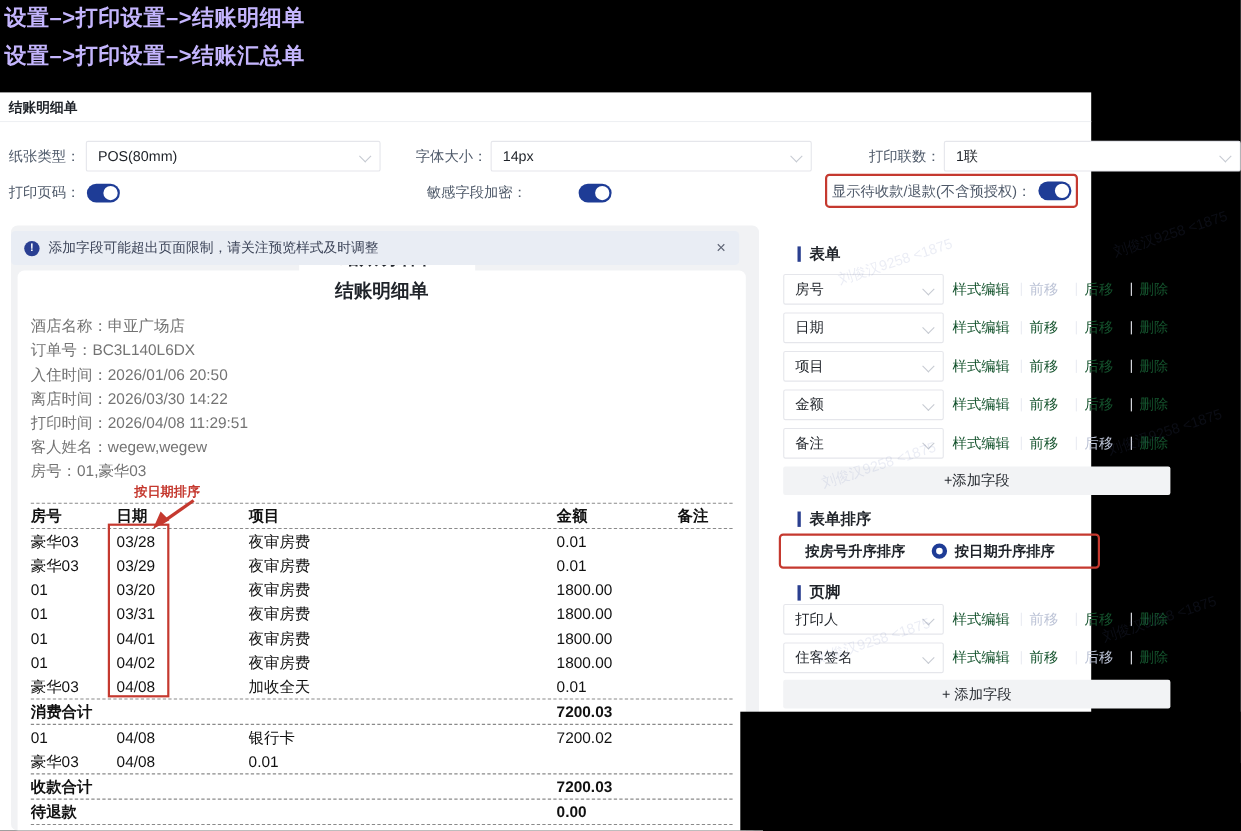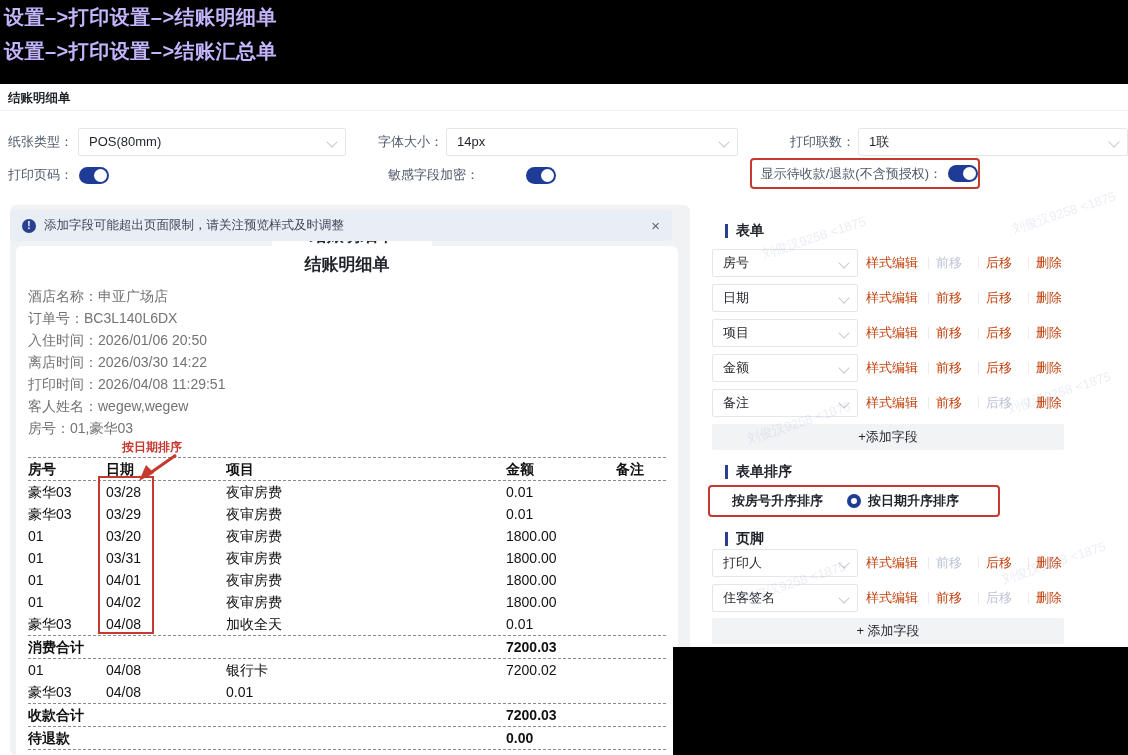--- a/index.html
+++ b/index.html
@@ -2,21 +2,21 @@
 <html><head>
 <meta charset="utf-8">
 <style>
   html,body{margin:0;padding:0;}
   body{width:1128px;height:755px;background:#000;position:relative;overflow:hidden;
        font-family:"Liberation Sans","DejaVu Sans",sans-serif;color:#1f2329;}
   
   .crumbs{position:absolute;left:4px;top:0;}
   .crumb{font-size:20px;font-weight:bold;color:#c4b5fd;line-height:34px;letter-spacing:.5px;}
   
-  .app{position:absolute;left:0;top:84px;width:1128px;height:671px;background:#fff;}
+  .app{position:absolute;left:0;top:84px;width:992px;height:671px;background:#fff;}
   .tabbar{height:22px;border-bottom:1px solid #eef0f3;padding:4px 0 0 4px;}
   .tab{font-size:12.5px;font-weight:600;color:#1f2329;display:inline-block;padding:2px 4px;}
   
   .lbl{position:absolute;font-size:13px;color:#4e5969;line-height:28px;}
   .sel{position:absolute;height:28px;border:1px solid #e5e6eb;border-radius:2px;background:#fff;
        font-size:13px;line-height:26px;padding:0 22px 0 10px;box-sizing:border-box;color:#1f2329;}
   .chev{position:absolute;right:9px;top:9px;width:7px;height:7px;border-right:1.4px solid #c6cad2;
         border-bottom:1.4px solid #c6cad2;transform:rotate(45deg);}
   .tgl-row{position:absolute;display:flex;align-items:center;height:30px;}
   .tgl-lbl{font-size:13px;color:#4e5969;margin-right:6px;}
@@ -47,21 +47,21 @@
   .hdr>div{font-weight:bold;}
   .b{font-weight:bold;}
   .redrect{position:absolute;left:82px;top:230px;width:56px;height:158px;border:2px solid #c5392f;box-sizing:border-box;}
   .arrow{position:absolute;left:118px;top:206px;}
   
   .panel{position:absolute;left:700px;top:120px;width:428px;height:551px;}
   .sec-h{position:absolute;display:flex;align-items:center;font-size:14px;font-weight:bold;color:#1f2329;padding-left:13px;}
   .sec-h .bar{width:3px;height:14px;background:#2a3f8f;margin-right:8px;}
   .frow{position:absolute;height:28px;width:404px;}
   .frow .fsel{position:absolute;left:12px;top:0;width:146px;}
-  .alink{position:absolute;top:0;font-size:13px;line-height:28px;color:#c2410c;cursor:pointer;}
+  .alink{position:absolute;top:0;font-size:13px;line-height:28px;color:#14532d;cursor:pointer;}
   .alink.dis{color:#bcc3d6;cursor:default;}
   .a1{left:166px}.a2{left:236px}.a3{left:286px}.a4{left:336px}
   .vdiv{position:absolute;top:8px;width:1px;height:12px;background:#e9ebf2;}
   .d1{left:228px}.d2{left:278px}.d3{left:328px}
   .addbtn{position:absolute;left:12px;width:352px;height:26px;background:#f2f3f5;border-radius:2px;
           font-size:13px;color:#1f2329;text-align:center;line-height:26px;cursor:pointer;}
   .sortbox{position:absolute;left:8px;top:281px;width:292px;height:32px;display:flex;align-items:center;}
   .opt{font-size:13px;color:#1f2329;font-weight:bold;}
   .radio{width:6px;height:6px;border-radius:50%;background:#fff;border:4.5px solid #1e3c96;display:inline-block;
          vertical-align:-3px;margin-right:7px;}
@@ -105,21 +105,21 @@
     <span class="toggle">
         <span class="knob"></span>
       </span>
   </div>
   <div class="tgl-row" style="left:388px;top:76px;gap:41px;">
     <span class="tgl-lbl">敏感字段加密：</span>
     <span class="toggle">
         <span class="knob"></span>
       </span>
   </div>
-  <div class="tgl-row redbox" style="left:750px;top:74px;width:230px;height:31px;justify-content:flex-end;">
+  <div class="tgl-row redbox" style="left:750px;top:74px;width:230px;height:31px;justify-content:center;">
     <span class="tgl-lbl">显示待收款/退款(不含预授权)：</span>
     <span class="toggle">
         <span class="knob"></span>
       </span>
   </div>
 
   <div class="preview">
     <div class="ghost">
       <span>结账明细单</span>
     </div>

